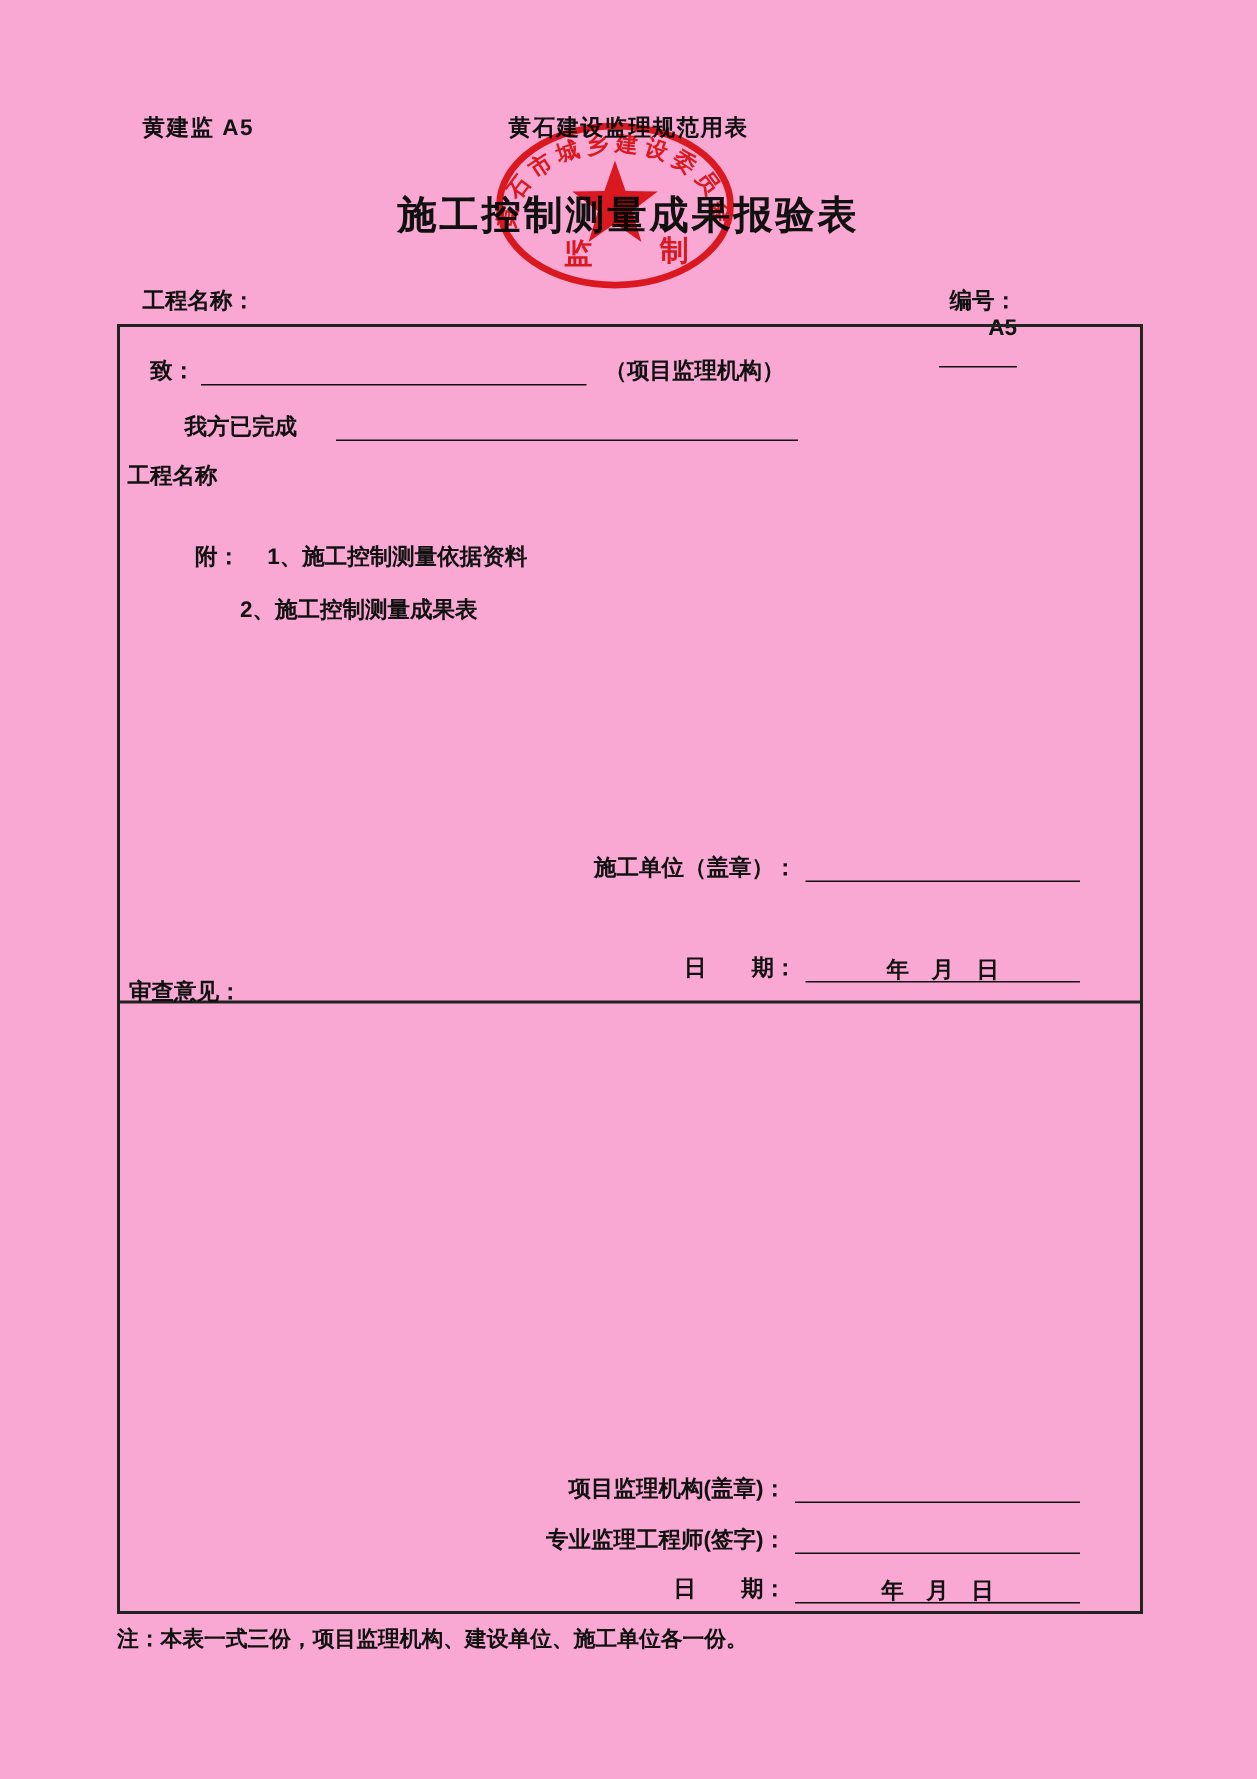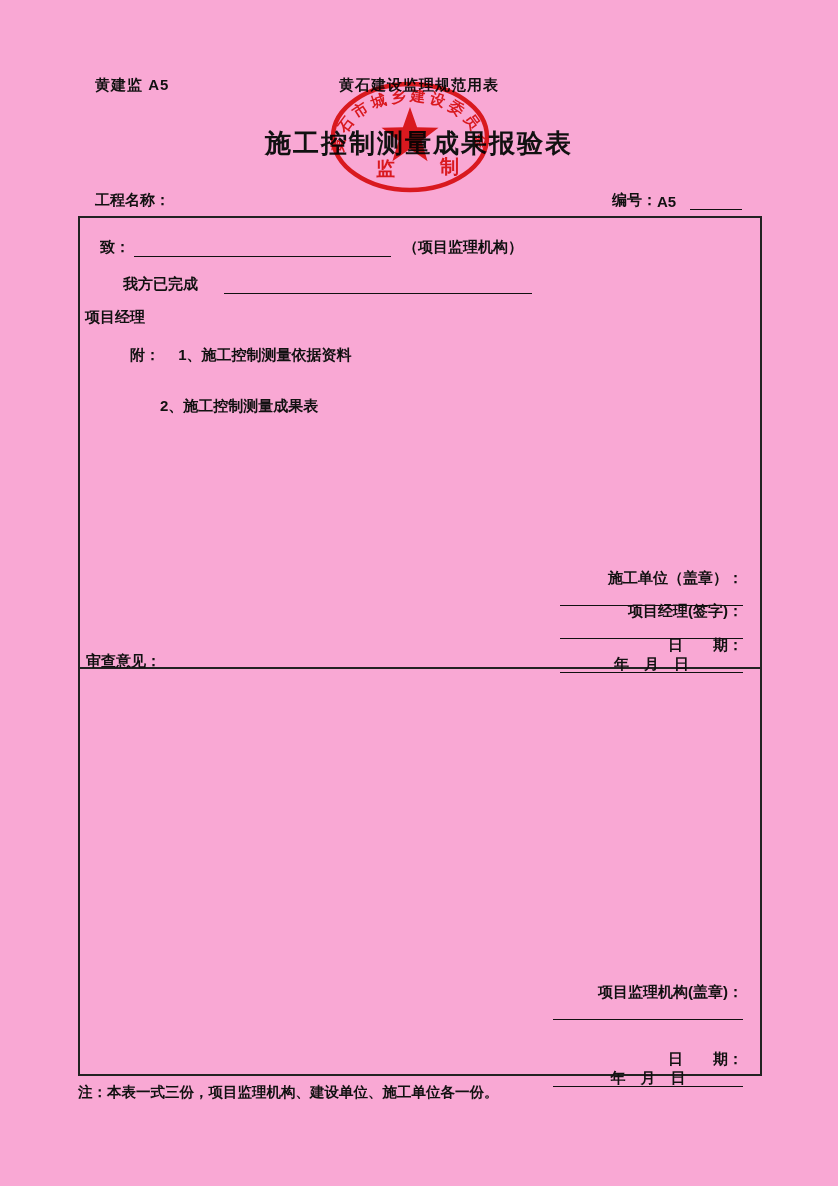--- a/index.html
+++ b/index.html
@@ -9,39 +9,39 @@
     background:#f9a8d4; overflow:hidden;
     font-family:"Liberation Sans","DejaVu Sans",sans-serif;
     color:#111; font-weight:600; font-size:15px;
   }
   .form-code { position:absolute; left:95px; top:76px; font-size:15px; letter-spacing:1px; }
   .header-center { position:absolute; left:0; right:0; top:76px; text-align:center; font-size:15px; letter-spacing:1px; z-index:1; }
   .doc-title { position:absolute; left:0; right:0; top:126px; text-align:center; font-size:26px; font-weight:700; letter-spacing:2px; z-index:1; }
   .stamp { position:absolute; left:328px; top:79px; width:164px; height:116px; z-index:5; mix-blend-mode:multiply; opacity:.92; }
 
   .meta-project { position:absolute; left:95px; top:191px; }
-  .meta-number  { position:absolute; left:612px; top:191px; display:flex; align-items:flex-end; }
+  .meta-number  { position:absolute; left:612px; top:191px; display:flex; align-items:flex-end;flex-direction:column; }
   .num-line { display:inline-block; width:52px; height:18px; border-bottom:1.5px solid #111; margin-left:14px; }
 
   .main-box { position:absolute; left:78px; top:216px; width:684px; height:860px; border:2px solid #222; }
   .divider { position:absolute; left:0; right:0; top:449px; border-top:2px solid #222; }
 
   .blank { display:inline-block; border-bottom:1.5px solid #111; height:18px; vertical-align:bottom; }
 
   .to-line   { position:absolute; left:20px; top:20px; display:flex; align-items:flex-end; }
   .to-line .blank { width:257px; margin:0 12px 0 4px; }
   .body-line { position:absolute; left:43px; top:57px; display:flex; align-items:flex-end;gap:20px; }
   .body-line .blank { width:308px; margin:0 10px 0 6px; }
   .body-cont { position:absolute; left:5px; top:90px; }
 
-  .attach-line  { position:absolute; left:50px; top:128px; }
+  .attach-line  { position:absolute; left:50px; top:144px; }
   .attach-line .attach-label { margin-right:14px; }
   .attach-line2 { position:absolute; left:80px; top:179px; }
 
-  .sig-row { position:absolute; right:17px; display:flex; align-items:flex-end;flex-direction:column; }
+  .sig-row { position:absolute; right:40px; display:flex; align-items:flex-end; }
   .sig-row .blank { width:183px; margin-left:6px; }
   .sig-row.date .blank { text-align:center; font-size:15px;font-family:Liberation Serif, serif; }
   .u-row1 { top:351px; } .u-row2 { top:384px; } .u-row3 { top:418px; }
 
   .review-label { position:absolute; left:6px; top:434px; }
   .l-row1 { top:765px; } .l-row2 { top:799px; } .l-row3 { top:832px; }
   .l-row .blank, .sig-row.lower .blank { width:190px; }
 
   .footer-note { position:absolute; left:78px; top:1083px; font-size:14.5px; }
 </style>
@@ -78,47 +78,47 @@
     <div class="to-line">
       <span>致：</span>
       <span class="blank"></span>
       <span>（项目监理机构）</span>
     </div>
 
     <div class="body-line">
       <span>我方已完成</span>
       <span class="blank"></span>
     </div>
-    <div class="body-cont">项目经理</div>
+    <div class="body-cont">工程名称</div>
 
     <div class="attach-line">
       <span class="attach-label">附：</span>
       <span>1、施工控制测量依据资料</span>
     </div>
     <div class="attach-line2">2、施工控制测量成果表</div>
 
     <div class="sig-row u-row1">
       <span>施工单位（盖章）：</span>
-      <span class="blank"></span>
-    </div>
-    <div class="sig-row u-row2">
-      <span>项目经理(签字)：</span>
       <span class="blank"></span>
     </div>
     <div class="sig-row date u-row3">
       <span>日　　期：</span>
       <span class="blank">年　月　日</span>
     </div>
 
     <div class="review-label">审查意见：</div>
 
     <div class="sig-row lower l-row1">
       <span>项目监理机构(盖章)：</span>
       <span class="blank"></span>
     </div>
+    <div class="sig-row lower l-row2">
+      <span>专业监理工程师(签字)：</span>
+      <span class="blank"></span>
+    </div>
     <div class="sig-row date lower l-row3">
       <span>日　　期：</span>
       <span class="blank">年　月　日</span>
     </div>
   </div>
 
   <div class="footer-note">注：本表一式三份，项目监理机构、建设单位、施工单位各一份。</div>
 
 </div>
 

